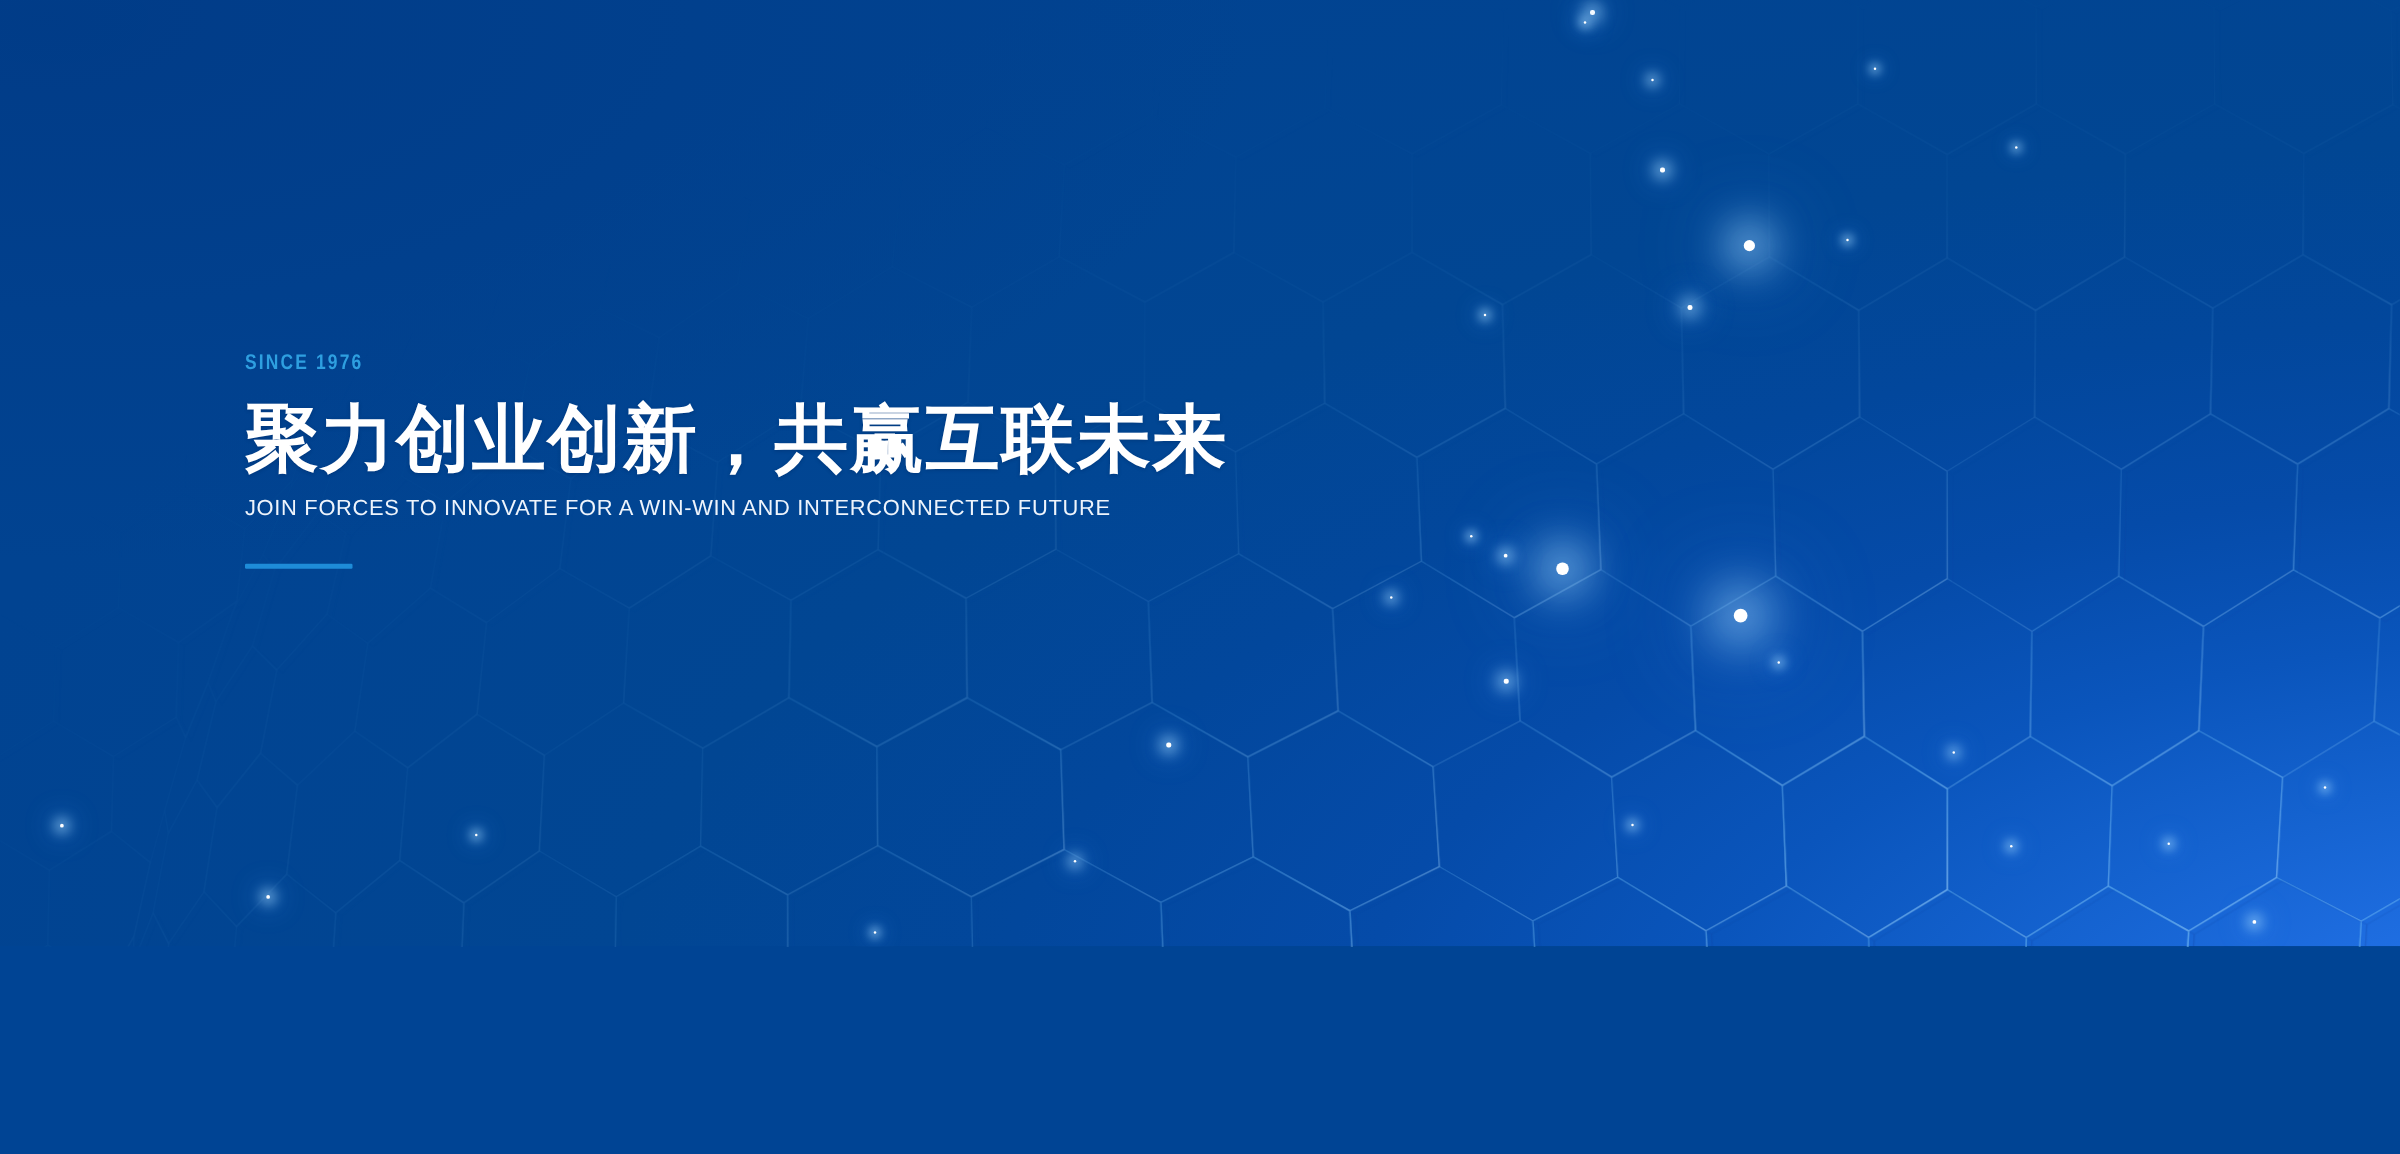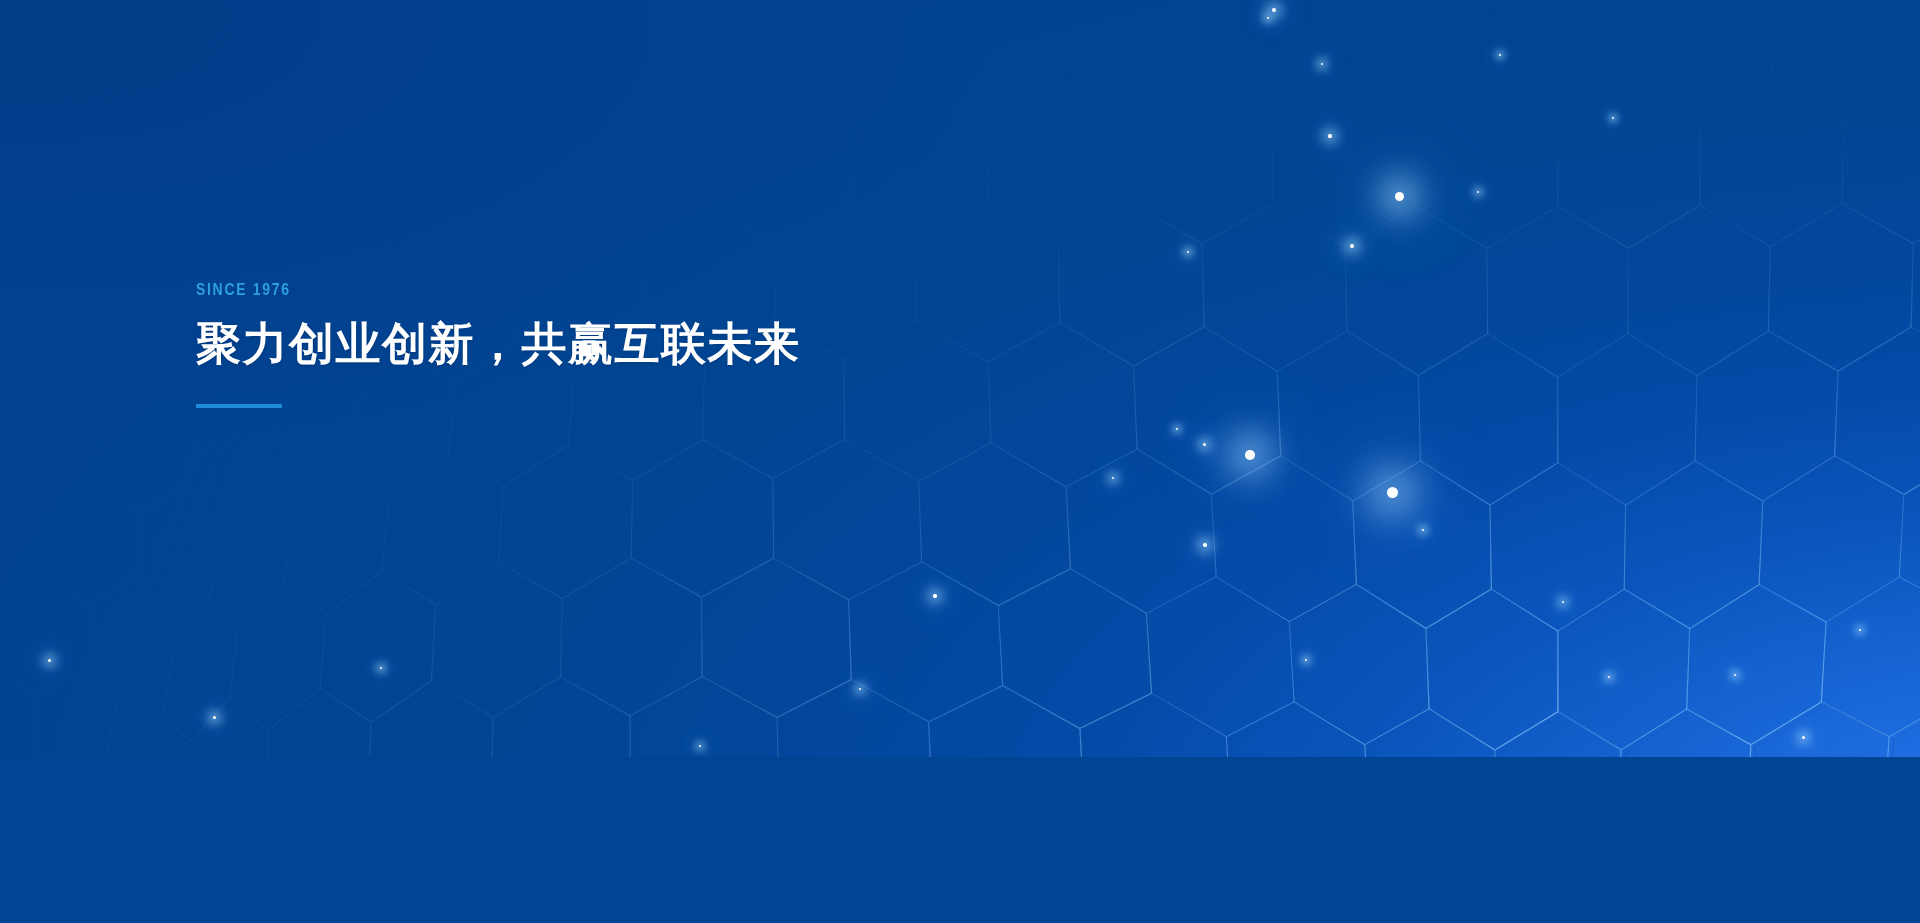--- a/index.html
+++ b/index.html
@@ -68,21 +68,21 @@
     font-weight:bold;
     letter-spacing:2.1px;
     color:#2e9fe0;
     line-height:1;
     transform:scaleX(0.82);
     transform-origin:left center;
     white-space:nowrap;
     margin-bottom:20px;
   }
   .headline {
-    font-size:45px;
+    font-size:59px;
     font-weight:bold;
     color:#ffffff;
     letter-spacing:1.5px;
     line-height:1.15;
     white-space:nowrap;
     margin-bottom:10px;
     text-shadow:0 1px 3px rgba(0,20,60,0.25);
   }
   .subhead {
     font-size:17.5px;
@@ -466,16 +466,17 @@
       <div class="dot" style="left: 1733.8px; top: 673.8px; width: 2.4px; height: 2.4px; box-shadow: rgba(160, 215, 255, 0.55) 0px 0px 7.68px 3.8px, rgba(90, 170, 255, 0.22) 0px 0px 16.9px 6.9px;"></div>
       <div class="dot" style="left: 1858.9px; top: 628.9px; width: 2.2px; height: 2.2px; box-shadow: rgba(160, 215, 255, 0.55) 0px 0px 7.04px 3.5px, rgba(90, 170, 255, 0.22) 0px 0px 15.5px 6.3px;"></div>
       <div class="dot" style="left: 1083.8px; top: 836.8px; width: 2.4px; height: 2.4px; box-shadow: rgba(160, 215, 255, 0.55) 0px 0px 7.68px 3.8px, rgba(90, 170, 255, 0.22) 0px 0px 16.9px 6.9px;"></div>
       <div class="dot" style="left: 823.7px; top: 880.7px; width: 2.6px; height: 2.6px; box-shadow: rgba(160, 215, 255, 0.55) 0px 0px 8.32px 4.2px, rgba(90, 170, 255, 0.22) 0px 0px 18.3px 7.5px;"></div>
       <div class="dot" style="left: 1688.6px; top: 903.6px; width: 2.8px; height: 2.8px; box-shadow: rgba(160, 215, 255, 0.55) 0px 0px 8.96px 4.5px, rgba(90, 170, 255, 0.22) 0px 0px 19.7px 8.1px;"></div>
     </div>
 
   <div class="content">
     <div class="since">SINCE  1976</div>
     <h1 class="headline">聚力创业创新，共赢互联未来</h1>
+    <p class="subhead">JOIN FORCES TO INNOVATE FOR A WIN-WIN AND INTERCONNECTED FUTURE</p>
     <div class="accent-rule"></div>
   </div>
 
 </div>
 
 </body></html>

